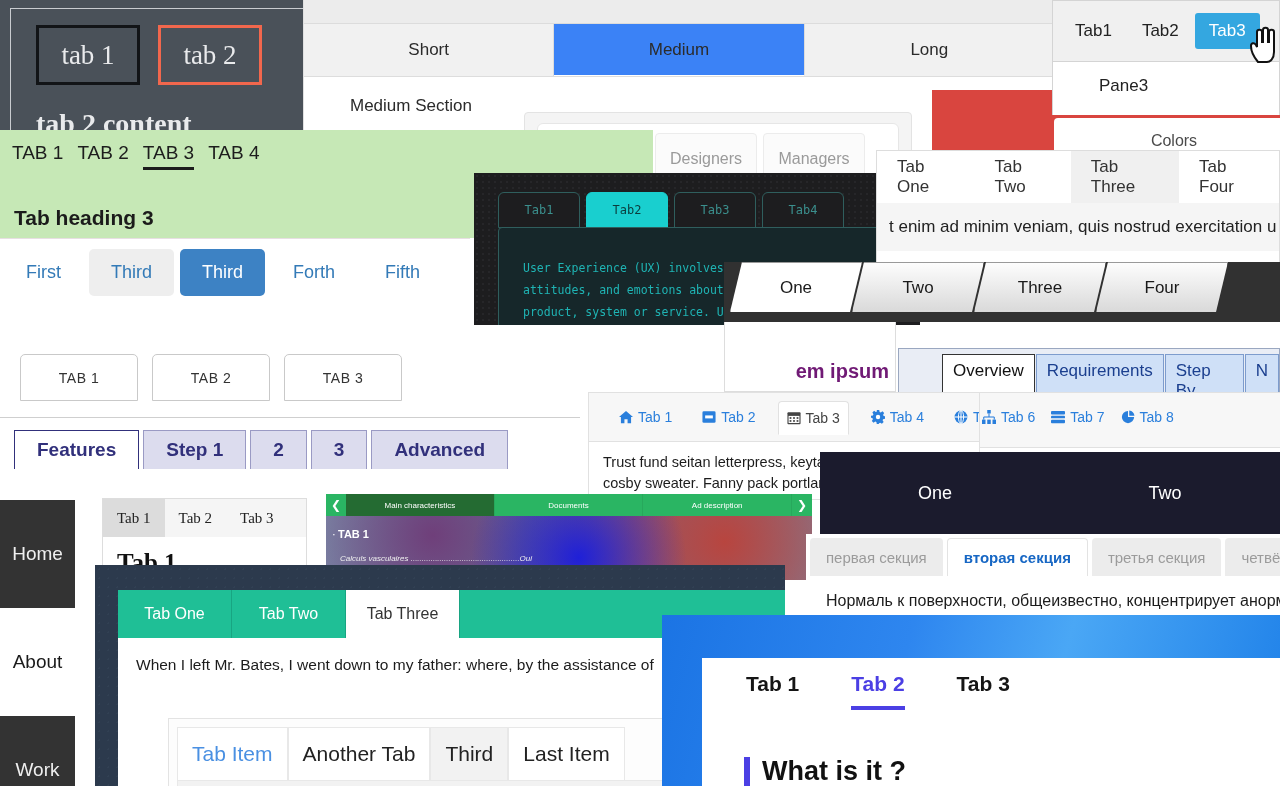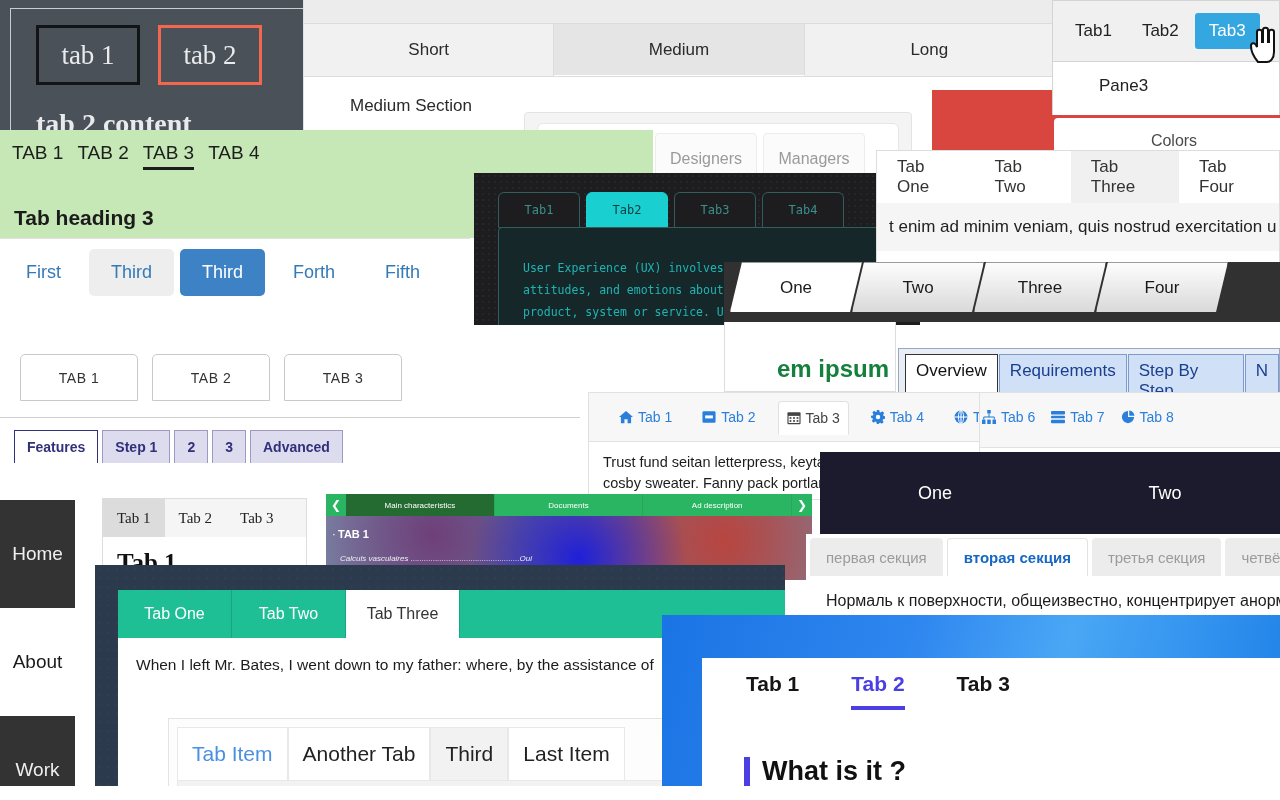--- a/index.html
+++ b/index.html
@@ -21,21 +21,21 @@
   #w-dark1 .tb.b2{border:3px solid #f2674d;}
   #w-dark1 .dcontent{position:absolute;left:36px;top:108px;font-family:"Liberation Serif",serif;
      font-size:28px;font-weight:bold;color:#e9eaec;}
 
   
   #w-sml{left:303px;top:0;width:752px;height:152px;background:#ffffff;border-left:1px solid #e0e0e0;}
   #w-sml .topbar{height:23px;background:#ececec;border-bottom:1px solid #dcdcdc;}
   #w-sml .row{display:flex;height:52px;border-bottom:1px solid #dddddd;}
   #w-sml .t{flex:1;display:flex;align-items:center;justify-content:center;font-size:17px;color:#2b2b2b;
      background:#f1f1f1;border-right:1px solid #dcdcdc;}
-  #w-sml .t.active{background:#e5e5e5;border-bottom:1px solid #ffffff;}
+  #w-sml .t.active{background:#3b82f6;border-bottom:1px solid #ffffff;}
   #w-sml .sect{position:absolute;left:46px;top:96px;font-size:17px;color:#2b2b2b;}
 
   
   #w-dev{left:524px;top:112px;width:388px;height:92px;background:#f4f4f4;border:1px solid #e3e3e3;border-radius:4px;}
   #w-dev .shell{position:absolute;left:12px;top:10px;right:12px;bottom:-40px;background:#fff;border:1px solid #e6e6e6;border-radius:6px;}
   #w-dev .tabs{position:absolute;left:22px;top:20px;display:flex;gap:6px;}
   #w-dev .tb{width:102px;height:52px;box-sizing:border-box;display:flex;align-items:center;justify-content:center;
      font-size:16px;color:#9a9a9a;background:#fbfbfb;border:1px solid #ececec;border-radius:4px 4px 0 0;}
   #w-dev .tb.active{background:#fff;color:#333;font-weight:bold;border-top:4px solid #29b6f6;border-bottom-color:#fff;}
   #w-dev .hash{position:absolute;left:146px;top:74px;font-size:15px;color:#b9b9b9;}
@@ -95,38 +95,38 @@
   #w-skeu .bar{display:flex;height:50px;padding-left:16px;}
   #w-skeu .tb{position:relative;width:130px;display:flex;align-items:center;justify-content:center;
      font-size:17px;color:#1a1a1a;
      background:linear-gradient(#fdfdfd,#d9d9d9);
      border:1px solid #9a9a9a;border-bottom:none;margin-left:-10px;
      clip-path:polygon(12px 0,100% 0,calc(100% - 12px) 100%,0 100%);}
   #w-skeu .tb.active{background:#ffffff;z-index:3;}
 
   
   #w-lorem{left:724px;top:322px;width:172px;height:70px;background:#ffffff;border:1px solid #ddd;border-top:none;}
-  #w-lorem .t{position:absolute;right:6px;bottom:8px;font-size:24px;font-weight:bold;color:#15803d;white-space:nowrap;}
+  #w-lorem .t{position:absolute;right:6px;bottom:8px;font-size:20px;font-weight:bold;color:#701a75;white-space:nowrap;}
 
   
   #w-ovw{left:898px;top:348px;width:382px;height:44px;background:#e9edf5;border:1px solid #9aa7c0;border-bottom:none;}
   #w-ovw .bar{display:flex;padding:5px 0 0 6px;gap:1px;}
   #w-ovw .tb{padding:6px 10px;font-size:17px;color:#1b3f8f;background:#cfe0f7;border:1px solid #7d9ccd;}
-  #w-ovw .tb.active{background:#ffffff;color:#111;border:1px solid #333;border-bottom-color:#fff;font-weight:normal;}
+  #w-ovw .tb.active{background:#ffffff;color:#111;border:1px solid #333;border-bottom-color:#fff;font-weight:normal;margin-left:37px;}
 
   
   #w-tabc{left:0;top:340px;width:580px;height:78px;background:#ffffff;border-bottom:1px solid #cfcfcf;}
   #w-tabc .row{display:flex;gap:14px;padding:14px 0 0 20px;}
   #w-tabc .tb{width:118px;height:47px;box-sizing:border-box;display:flex;align-items:center;justify-content:center;
      font-size:14px;letter-spacing:.5px;color:#333;border:1px solid #c9c9c9;border-radius:5px 5px 0 0;background:#fff;}
 
   
   #w-feat{left:0;top:430px;width:580px;height:70px;background:#ffffff;}
   #w-feat .row{display:flex;align-items:flex-end;padding-left:14px;gap:4px;}
-  #w-feat .tb{padding:8px 12px;font-size:14px;font-weight:bold;color:#31307b;
+  #w-feat .tb{padding:8px 22px;font-size:19px;font-weight:bold;color:#31307b;
      background:#dcdcee;border:1px solid #9a9ac4;border-bottom:none;}
   #w-feat .tb.active{background:#ffffff;border:1px solid #31307b;border-bottom:none;}
 
   
   #w-bs{left:588px;top:392px;width:392px;height:108px;background:#ffffff;border:1px solid #e1e1e1;}
   #w-bs .bar{display:flex;align-items:center;height:48px;background:#f7f7f7;border-bottom:1px solid #e1e1e1;padding-left:22px;gap:14px;}
   #w-bs .tb{display:flex;align-items:center;gap:5px;font-size:14px;color:#2a7fdc;padding:8px 8px;border-radius:4px 4px 0 0;white-space:nowrap;}
   #w-bs .tb.active{background:#ffffff;color:#444;border:1px solid #e1e1e1;border-bottom-color:#fff;margin-bottom:-1px;}
   #w-bs .ic{width:14px;height:14px;display:inline-block;fill:#2a7fdc;}
   #w-bs .tb.active .ic{fill:#444;}

